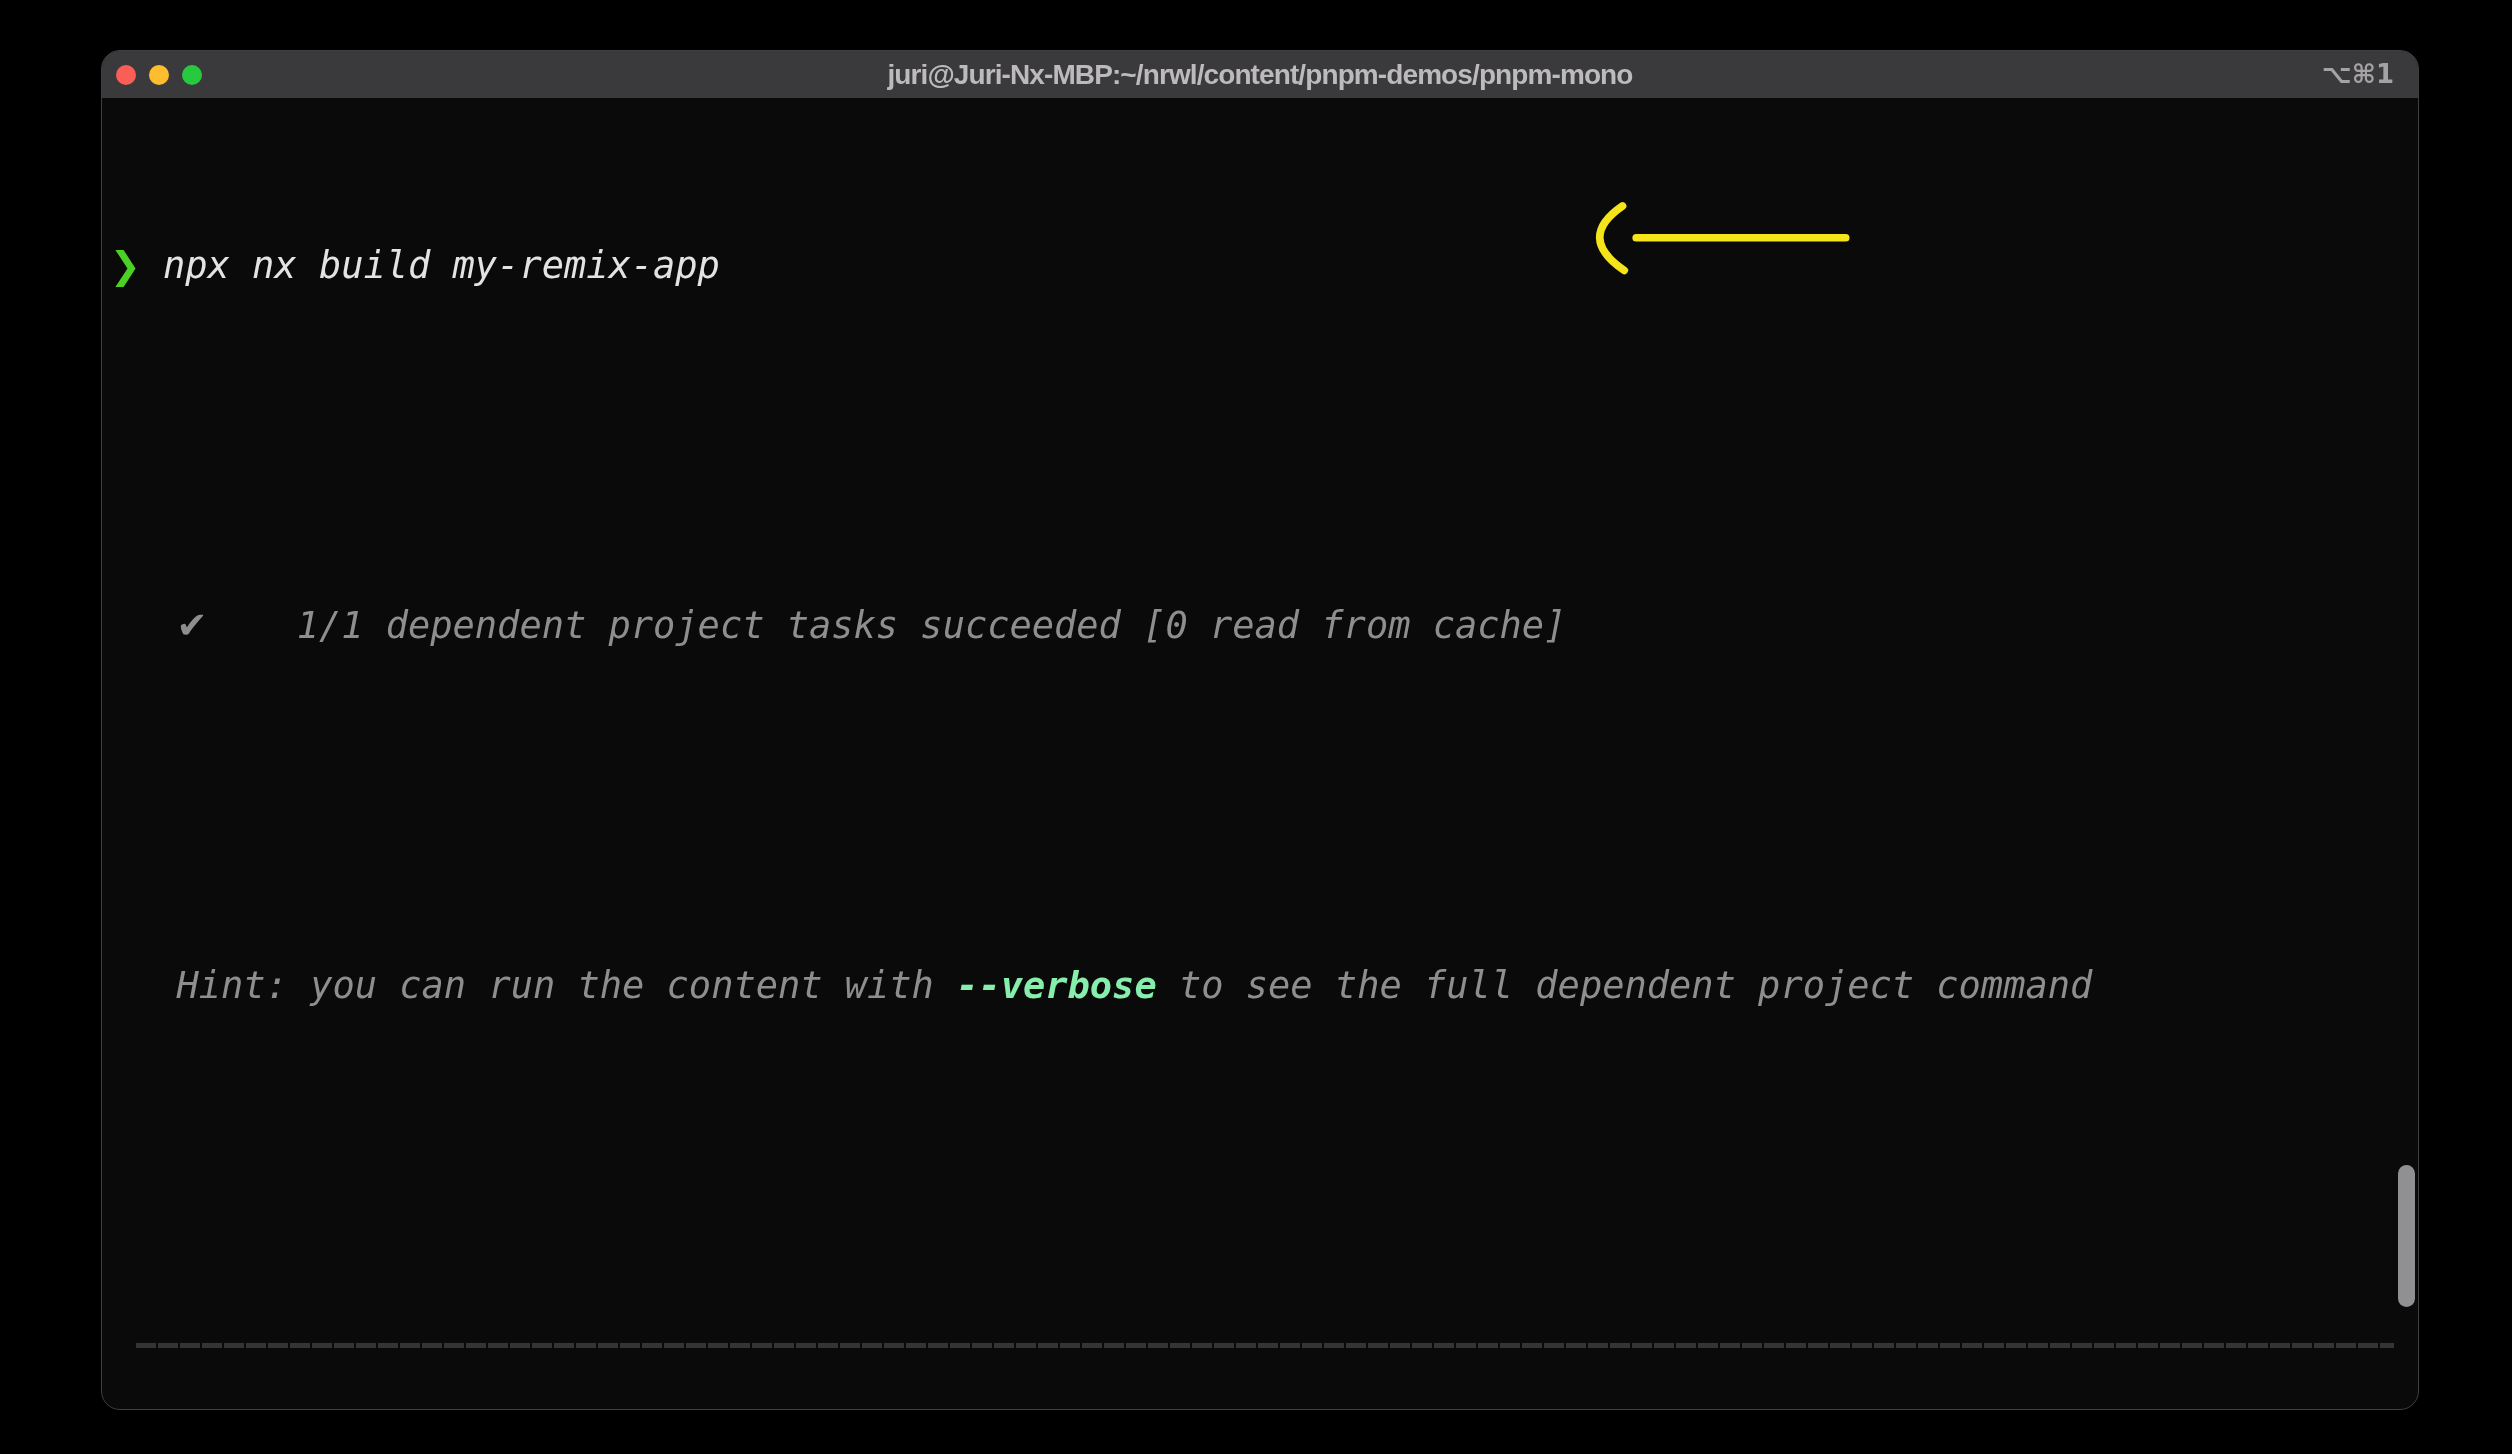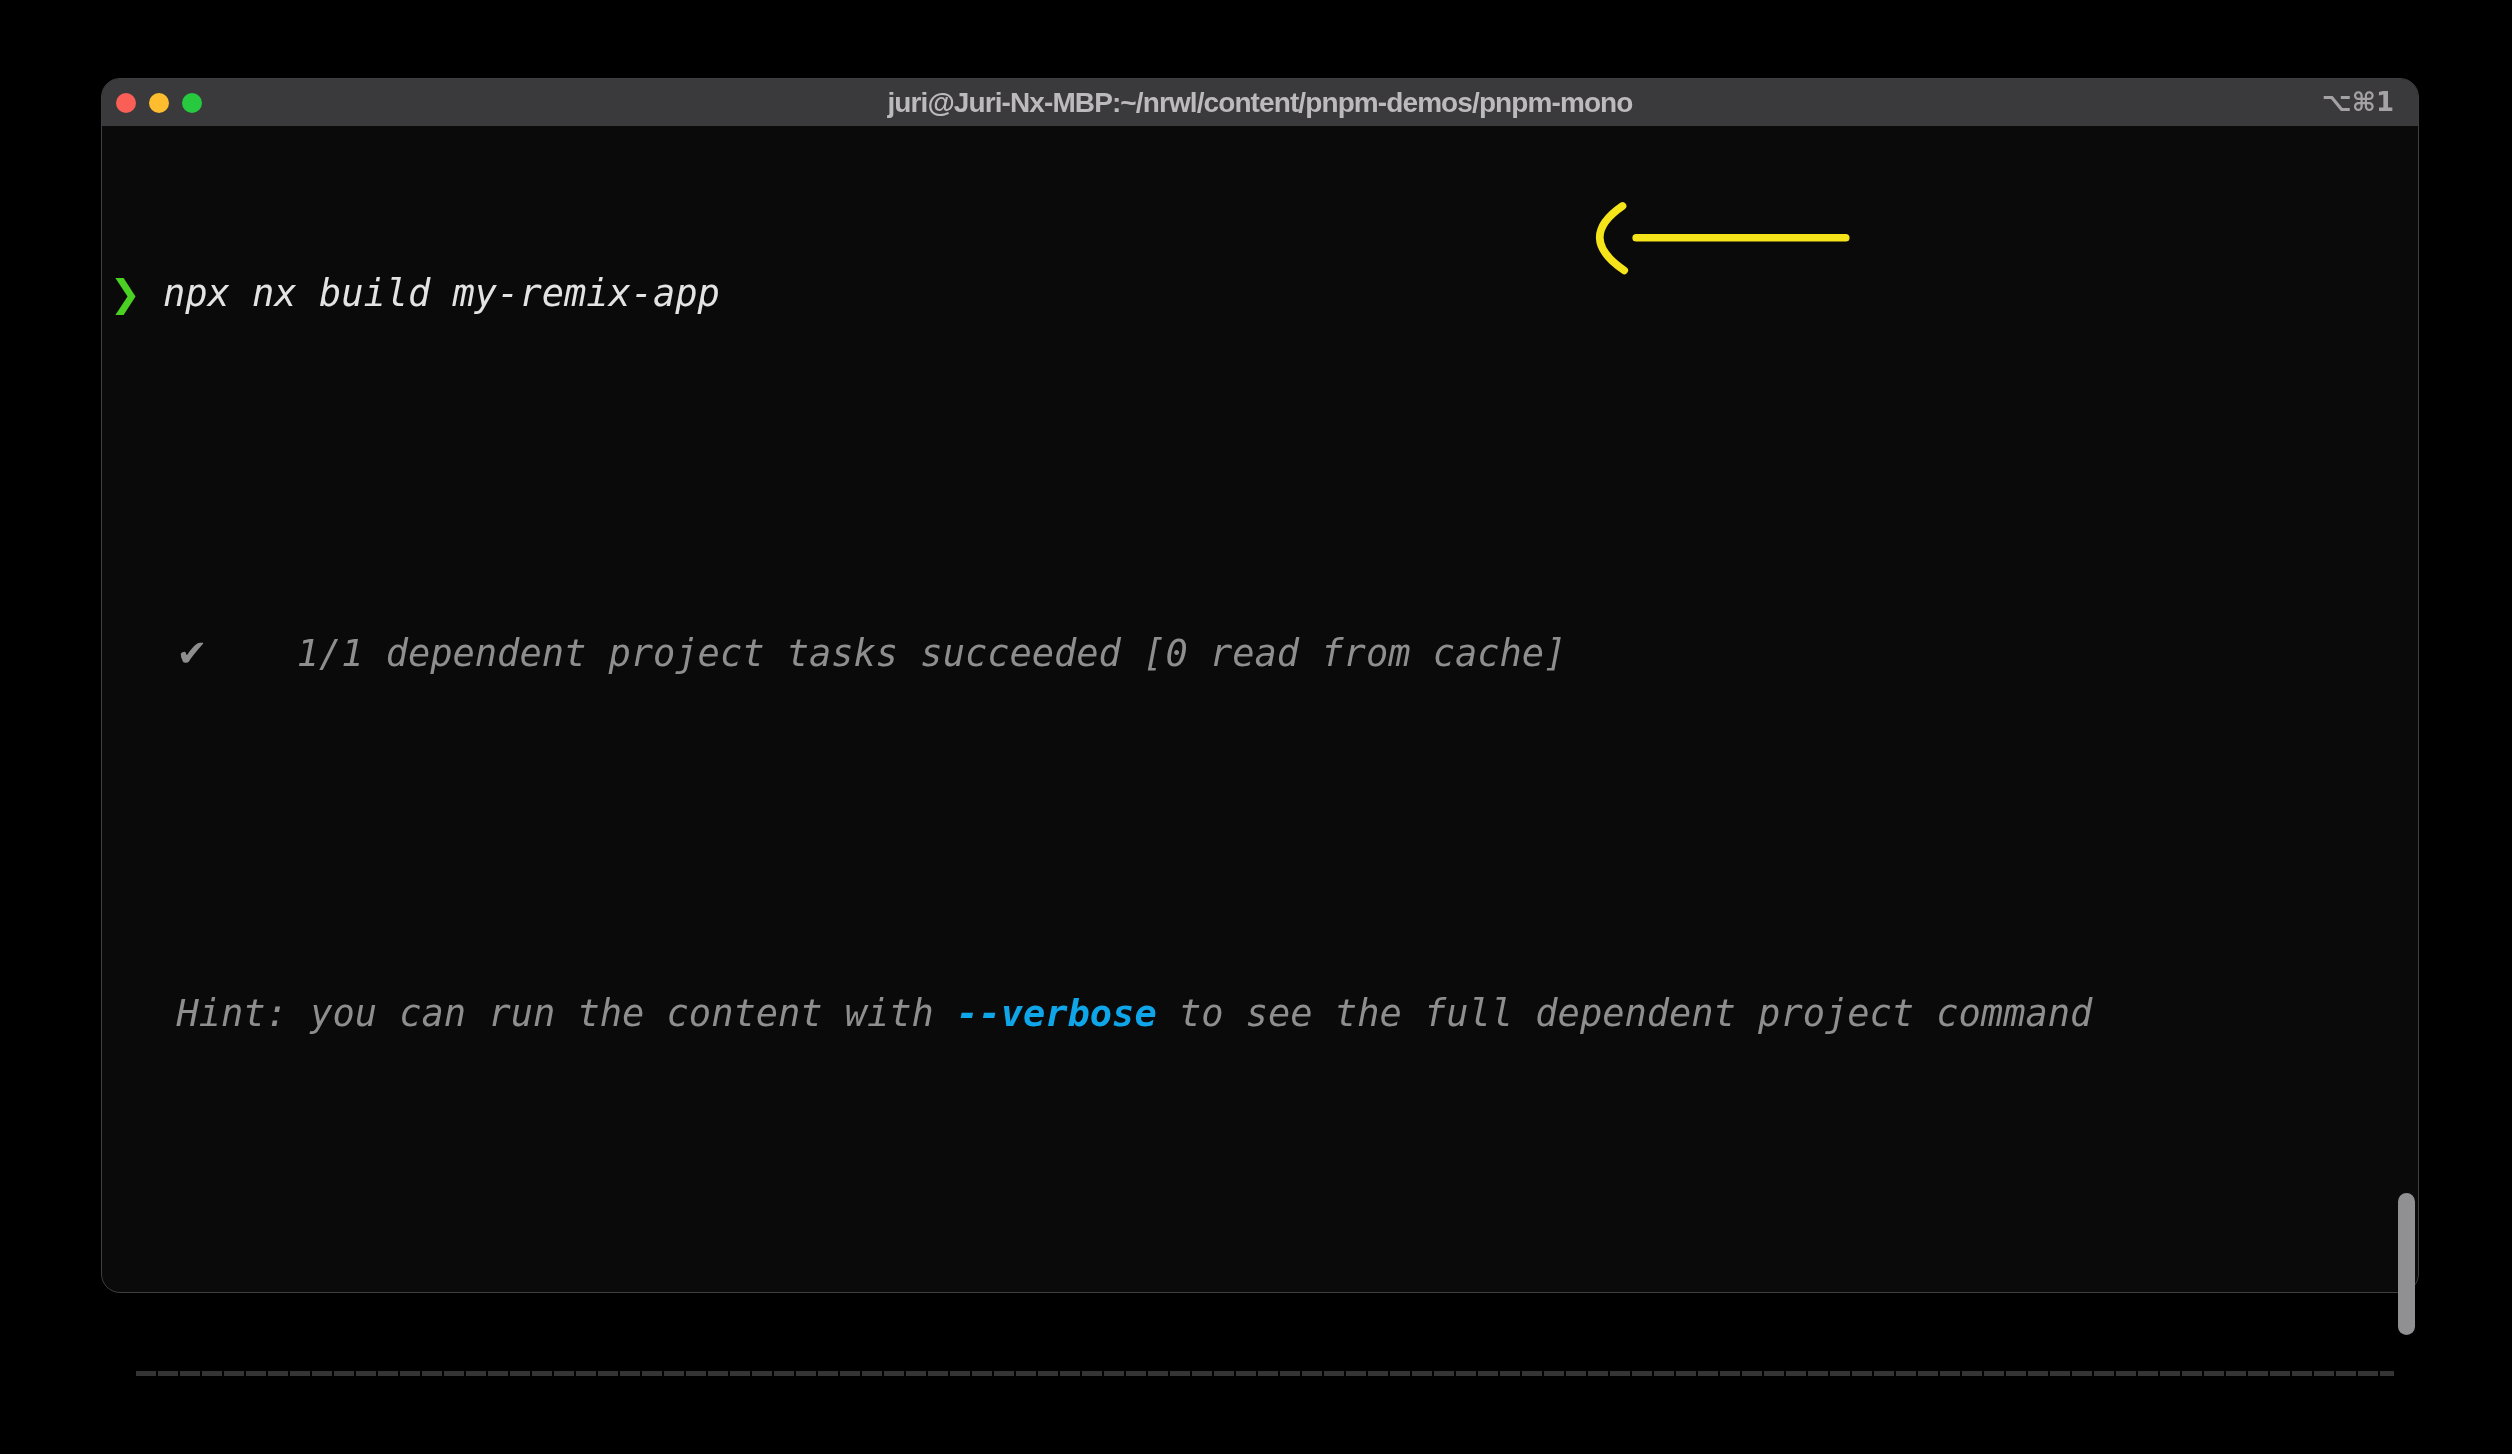--- a/index.html
+++ b/index.html
@@ -4,22 +4,22 @@
 <style>
   html,body{margin:0;padding:0;}
   body{
     width:2512px;height:1454px;
     background:#000;
     position:relative;
     overflow:hidden;
     font-family:"DejaVu Sans Mono","DejaVu Sans",monospace;
   }
   .window{
-    position:absolute;left:101px;top:78px;
-    width:2318px;height:1215px;
+    position:absolute;left:101px;top:50px;
+    width:2318px;height:1360px;
     box-sizing:border-box;
     background:#0a0a0b;
     border:1.7px solid #3f3f42;
     border-radius:19px;
   }
   .titlebar{
     position:relative;
     height:47px;
     background:#3a393c;
     border-radius:17px 17px 0 0;
@@ -47,21 +47,21 @@
     font-size:37px;line-height:45px;
     white-space:pre;
     color:#dcdcdc;
   }
   .ln{height:45px;font-style:italic;}
   .sp{height:45px;}
   
   .c-green{color:#4bd024;font-weight:bold;}
   .c-white{color:#e3e3e3;}
   .c-gray{color:#8e8e8e;}
-  .c-wb{color:#0ea5e9;font-weight:bold;}
+  .c-wb{color:#86efac;font-weight:bold;}
   .rule{
     height:5.2px;margin-top:20px;margin-left:26px;width:2258px;
   }
   .rule.gray{background:repeating-linear-gradient(90deg,#343434 0 20px,transparent 20px 22px);}
   .scroll-thumb{
     position:absolute;right:3.4px;top:1114px;
     width:17px;height:142px;
     background:#909092;border-radius:8.6px;
   }
   .annotation-svg{

